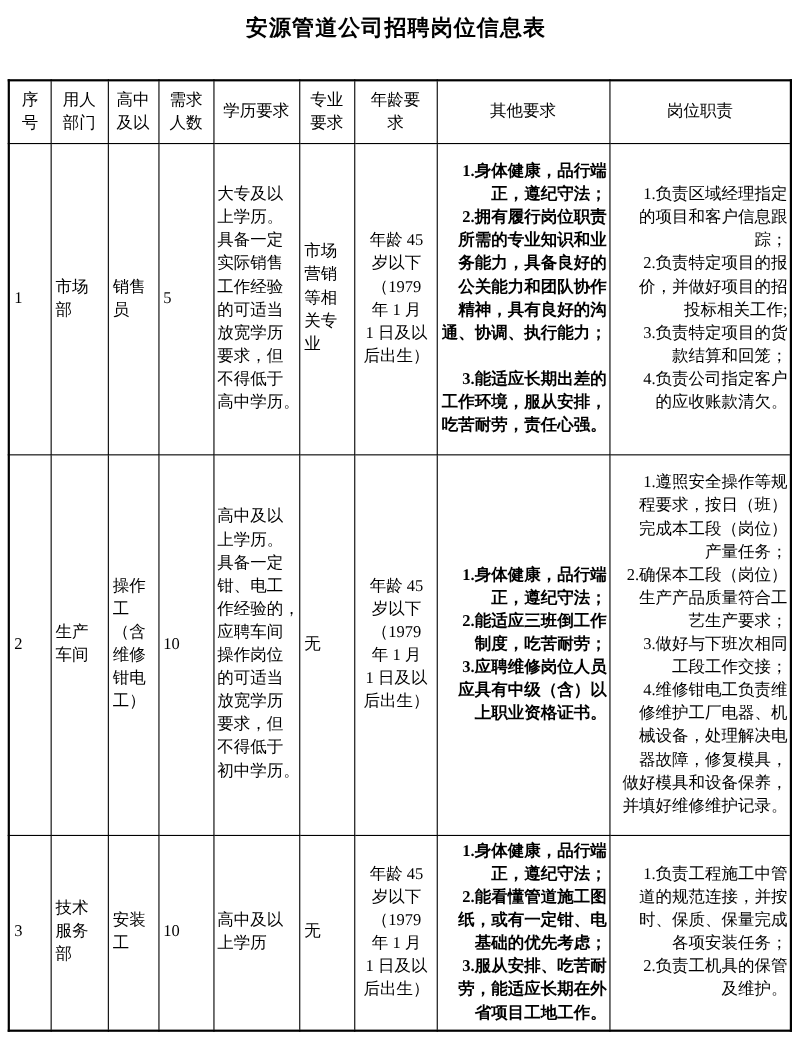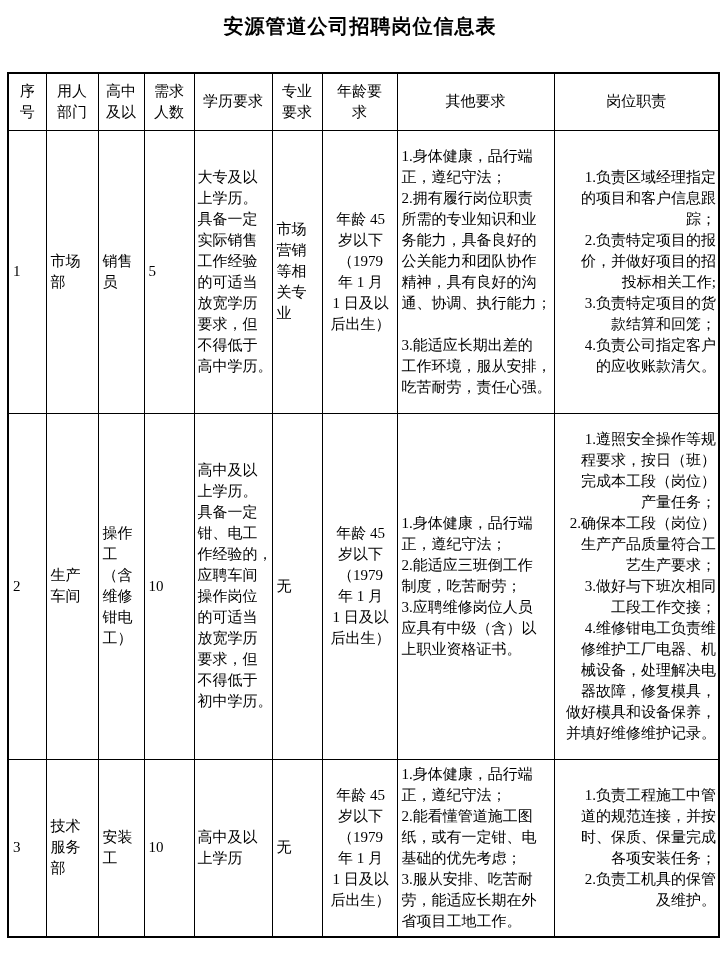--- a/index.html
+++ b/index.html
@@ -61,23 +61,24 @@
     text-align: left;
     padding: 4px 0 4px 3px;
     white-space: pre;
   }
   td.c-age {
     text-align: center;
     padding: 4px 2px 4px 4px;
     white-space: pre;
   }
   td.c-other {
-    text-align: left;
+    text-align: right;
     padding: 4px 2px 4px 4px;
     white-space: pre;
+    font-weight: bold;
   }
   td.c-duty {
     text-align: right;
     padding: 4px 2px 4px 4px;
     white-space: pre;
   }
   tr.hdr-row  { height: 57px; }
   tr.row-1    { height: 283px; }
   tr.row-2    { height: 346px; }
   tr.row-3    { height: 171px; }

